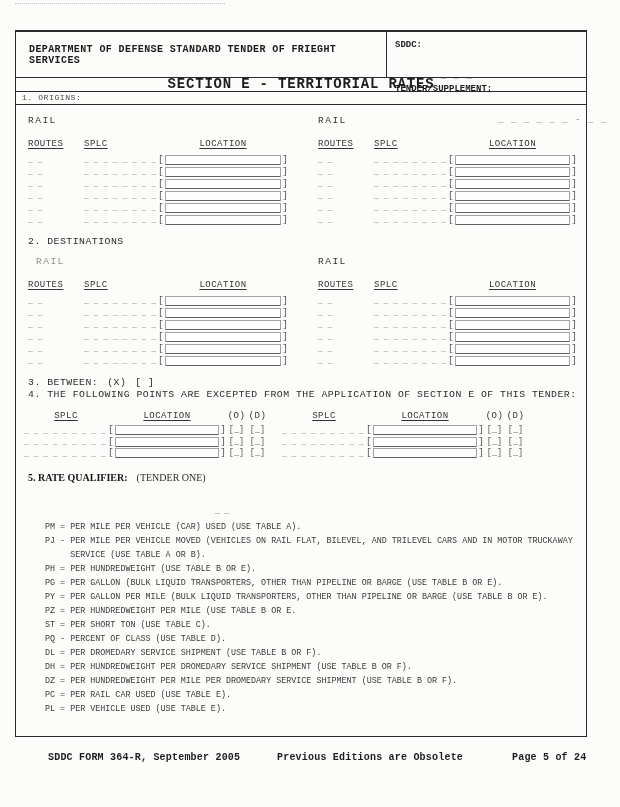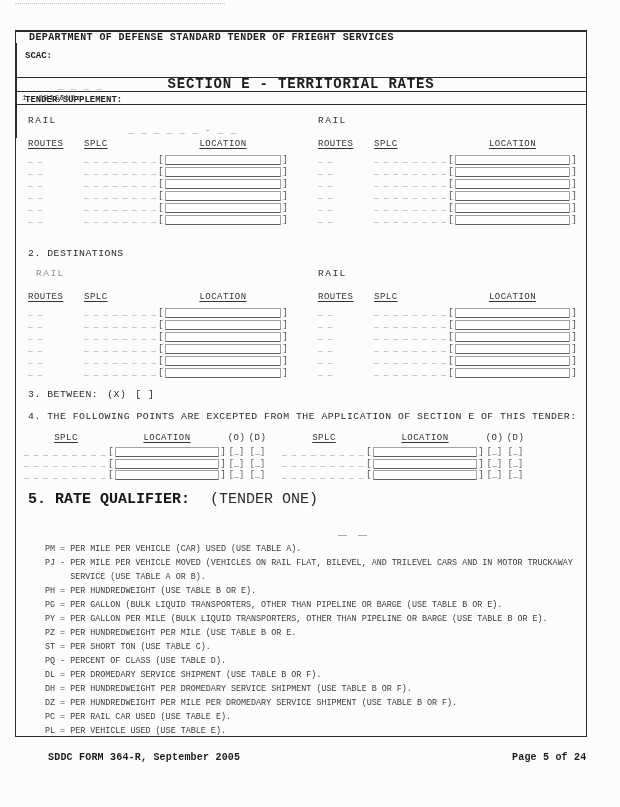--- a/index.html
+++ b/index.html
@@ -13,21 +13,21 @@
   }
   .page { position:relative; width:620px; height:807px; }
   .scan-mark { position:absolute; left:15px; top:3px; width:210px; border-top:1px dotted #c2c2c2; }
 
   .form-box {
     position:absolute; left:15px; top:30px; width:572px; height:707px;
     border:1.5px solid #2a2a2a; border-top-width:2.5px; background:transparent;
   }
 
   
-  .header-row { display:flex; border-bottom:1.5px solid #2a2a2a; height:46px;flex-direction:column; }
+  .header-row { display:flex; border-bottom:1.5px solid #2a2a2a; height:46px; }
   .header-title-cell { flex:1; display:flex; align-items:center; padding-left:13px; }
   .header-title { font-size:10px; font-weight:bold; letter-spacing:0.4px; color:#1c1c1c; }
   .header-scac-cell { width:200px; border-left:1.5px solid #2a2a2a; padding:7px 4px 0 8px; }
   .scac-line { display:flex; gap:6px; font-size:9px; font-weight:bold; line-height:13px; color:#1c1c1c; white-space:pre; }
   .dash-value { color:#8c8c8c; font-weight:normal; letter-spacing:1px;margin-top:31px; }
 
   .section-banner {
     border-bottom:1.5px solid #2a2a2a; text-align:center; font-weight:bold;
     font-size:14px; line-height:13px; letter-spacing:0.8px; color:#1d1d1d;
   }
@@ -50,40 +50,40 @@
   .col-splc   { width:74px; }
   .col-loc    { flex:1; text-align:center; }
   .uh { text-decoration:underline; text-underline-offset:2px; }
   .rail-row { display:flex; align-items:center; height:12px; }
   .dashes { font-size:8px; color:#6f6f6f; letter-spacing:0; white-space:pre; }
   .loc-field { flex:1; display:flex; align-items:center; }
   .loc-bracket { font-size:9.5px; color:#555; line-height:10px; }
   .loc-box { flex:1; height:10px; border:1px solid #a3a3a3; border-bottom-color:#616161; margin:0 1px; background:#fefefe; border-radius:1px; }
 
   .num-heading { font-size:9.8px; letter-spacing:0.5px; color:#2b2b2b; line-height:12px; padding-left:12px; }
-  .dest-heading { margin-top:22px; margin-bottom:8px; }
+  .dest-heading { margin-top:10px; margin-bottom:8px; }
 
   
   .between-line { margin-top:10px; display:flex; gap:9px; }
   .between-line span { white-space:pre; }
 
   
-  .sec4-heading { margin-top:10px; }
+  .sec4-heading { }
   .sec4 { margin-top:10px; padding-left:8px; }
   .sec4-header { display:flex; font-size:9px; line-height:11px; color:#333; letter-spacing:0.5px; margin-bottom:3px; }
   .s4-splc { width:84px; text-align:center; }
   .s4-loc  { width:118px; text-align:center; }
   .s4-box  { width:21px; text-align:center; }
   .s4-gap  { width:14px; }
   .sec4-row { display:flex; align-items:center; height:11.5px; }
   .s4-loc.loc-field { display:flex; text-align:left; }
   .checkbox { font-size:8.5px; color:#5c5c5c; text-align:center; white-space:pre; }
 
   
-  .rq-heading { margin-top:12px; padding-left:12px; font-size:15px; line-height:13px; display:flex; gap:20px; white-space:pre; }
+  .rq-heading { margin-top:12px; padding-left:12px; font-size:10px; line-height:13px; display:flex; gap:9px; white-space:pre;font-family:Liberation Serif, serif; }
   .rq-bold { font-weight:bold; color:#161616; }
   .rq-list { margin-top:5px; padding-left:29px; }
   .rq-line { font-size:8.4px; line-height:14px; white-space:pre; color:#3a3a3a; }
 
   
   .footer { position:absolute; top:752px; left:8px; width:620px; height:14px; font-weight:bold; font-size:10px; color:#1d1d1d; }
   .footer span { position:absolute; white-space:pre; letter-spacing:0.2px; }
   .f-formid { left:40px; }
   .f-note   { left:269px; }
   .f-page   { left:504px; }
@@ -95,21 +95,21 @@
   <div class="scan-mark"></div>
 
   <div class="form-box">
 
     <div class="header-row">
       <div class="header-title-cell">
         <span class="header-title">DEPARTMENT OF DEFENSE STANDARD TENDER OF FRIEGHT SERVICES</span>
       </div>
       <div class="header-scac-cell">
         <div class="scac-line">
-          <span>SCAC:</span>
+          <span>SDDC:</span>
           <span class="dash-value">_ _ _ _</span>
         </div>
         <div class="scac-line">
           <span>TENDER/SUPPLEMENT:</span>
           <span class="dash-value">_ _ _ _ _ _ - _ _</span>
         </div>
       </div>
     </div>
 
     <div class="section-banner">SECTION E - TERRITORIAL RATES</div>
@@ -538,15 +538,16 @@
           <div class="rq-line">PC = PER RAIL CAR USED (USE TABLE E).</div>
 
           <div class="rq-line">PL = PER VEHICLE USED (USE TABLE E).</div>
         </div>
 
     </div>
   </div>
 
   <div class="footer">
     <span class="f-formid">SDDC FORM 364-R, September 2005</span>
+    <span class="f-note">Previous Editions are Obsolete</span>
     <span class="f-page">Page 5 of 24</span>
   </div>
 </div>
 
 </body></html>

